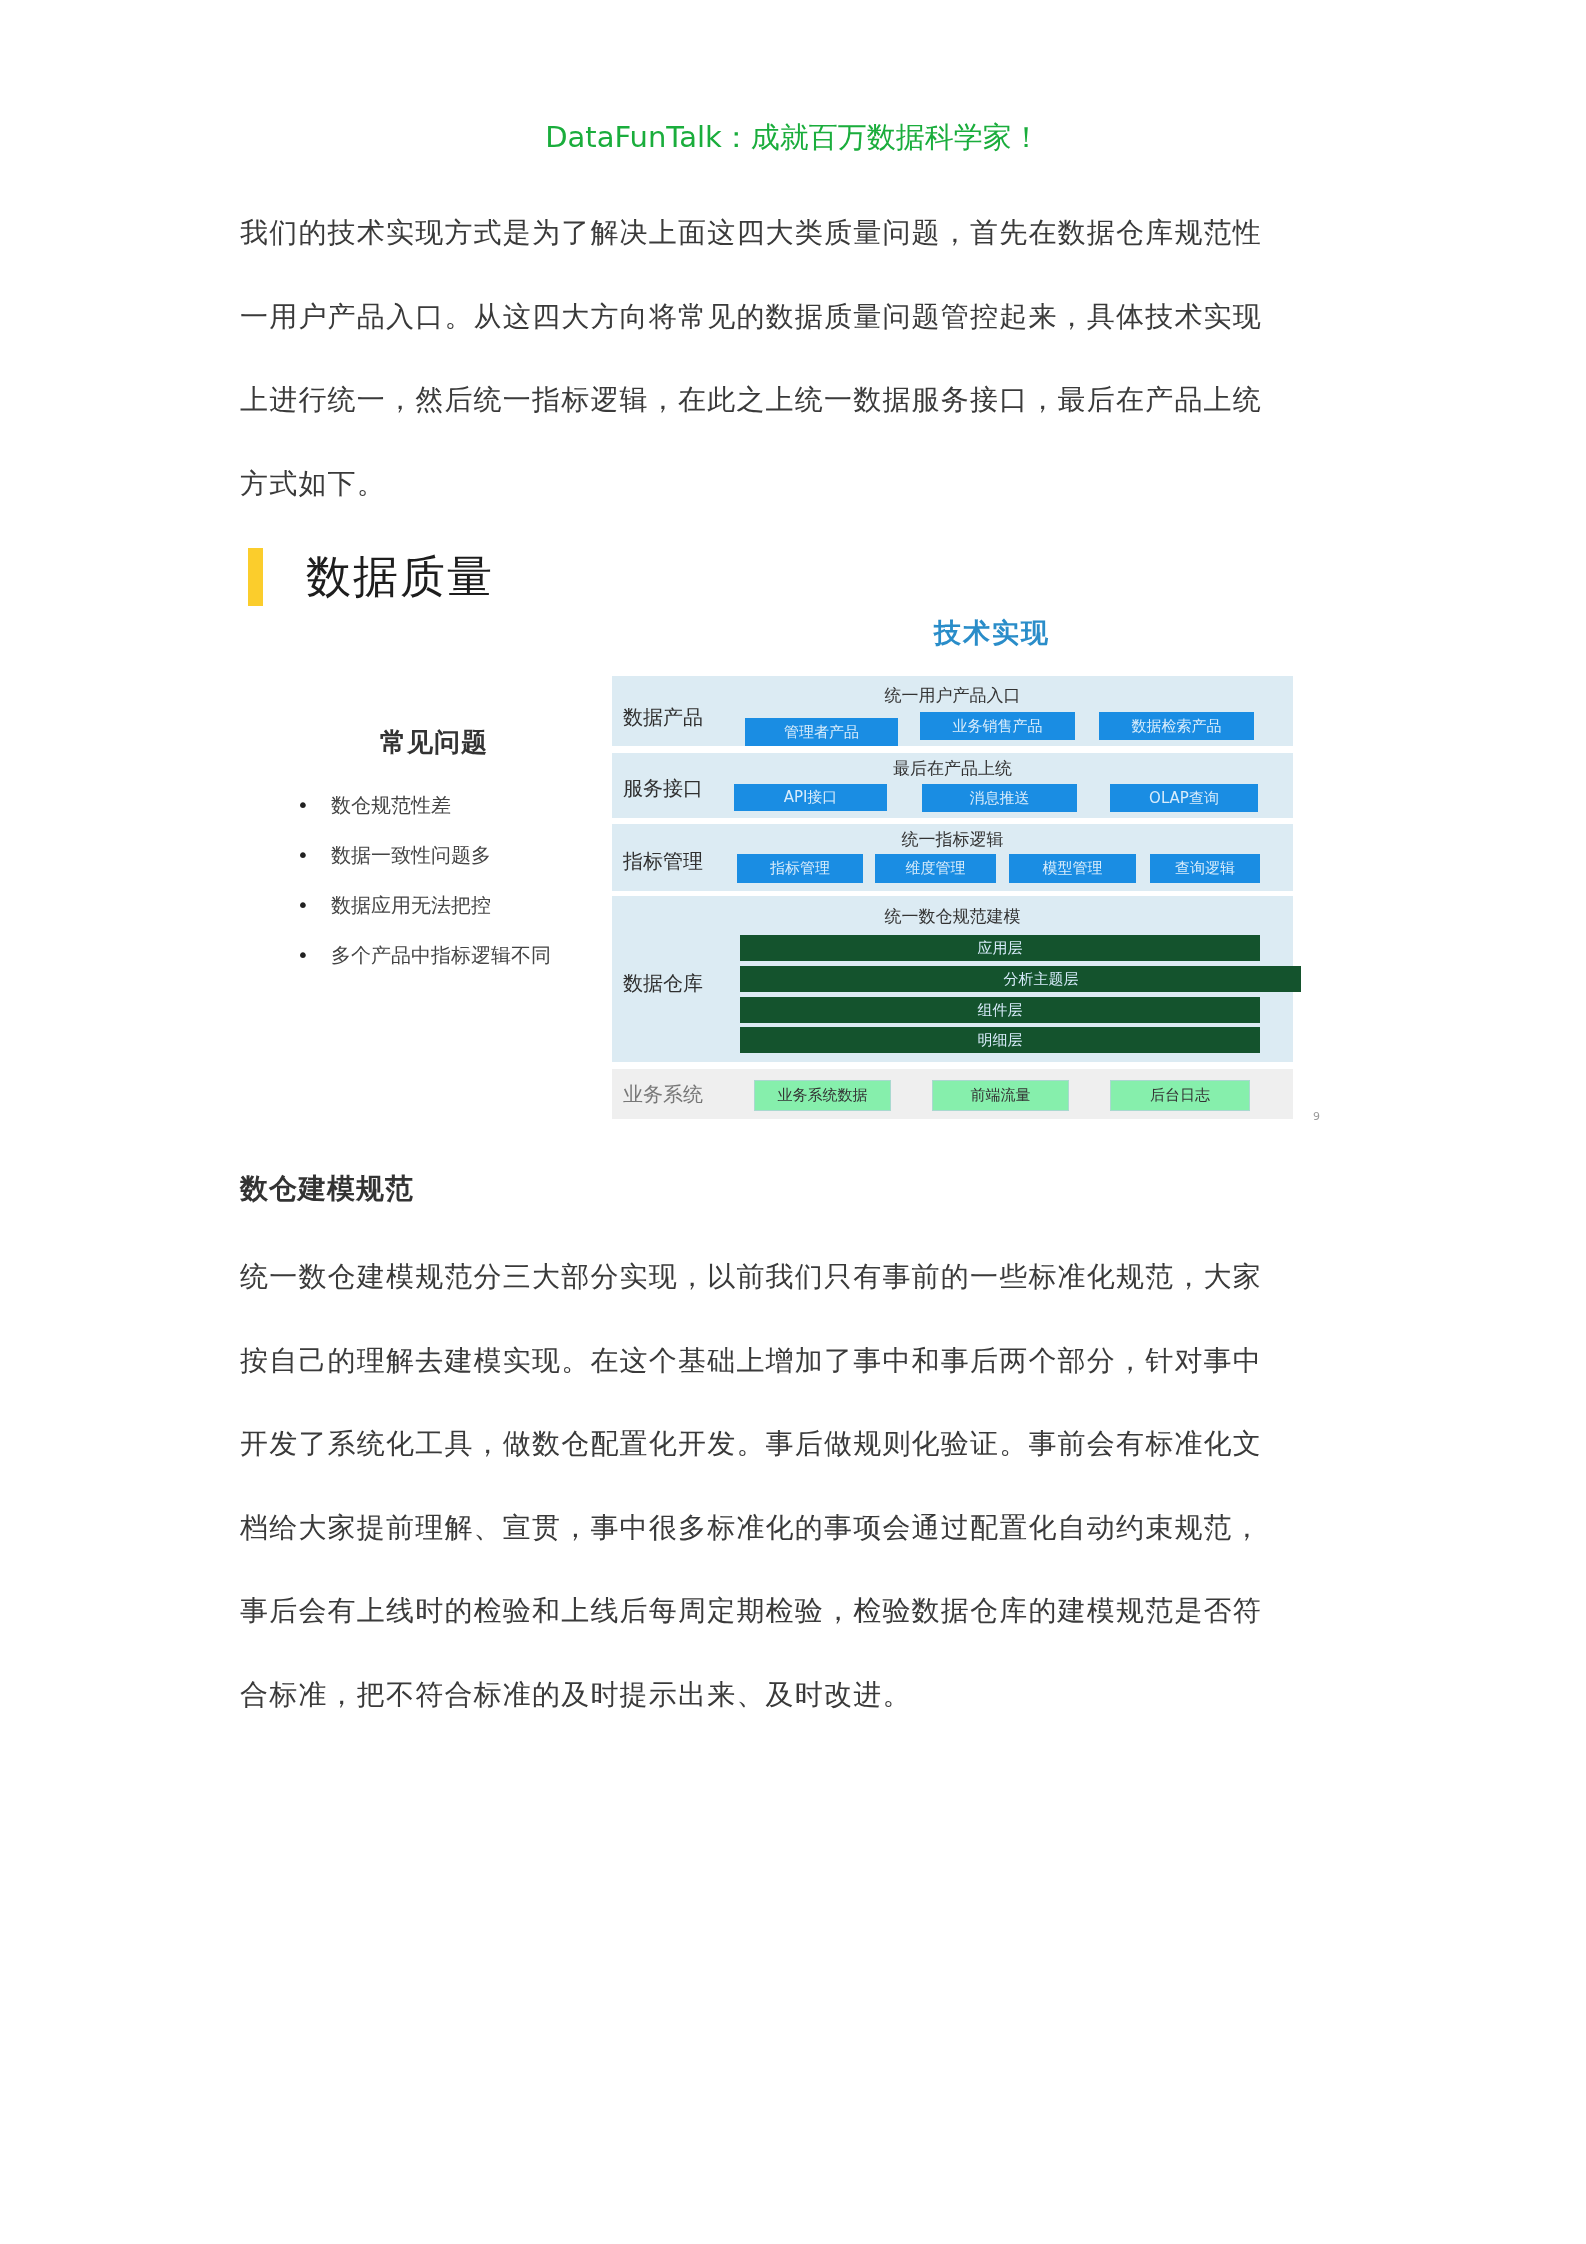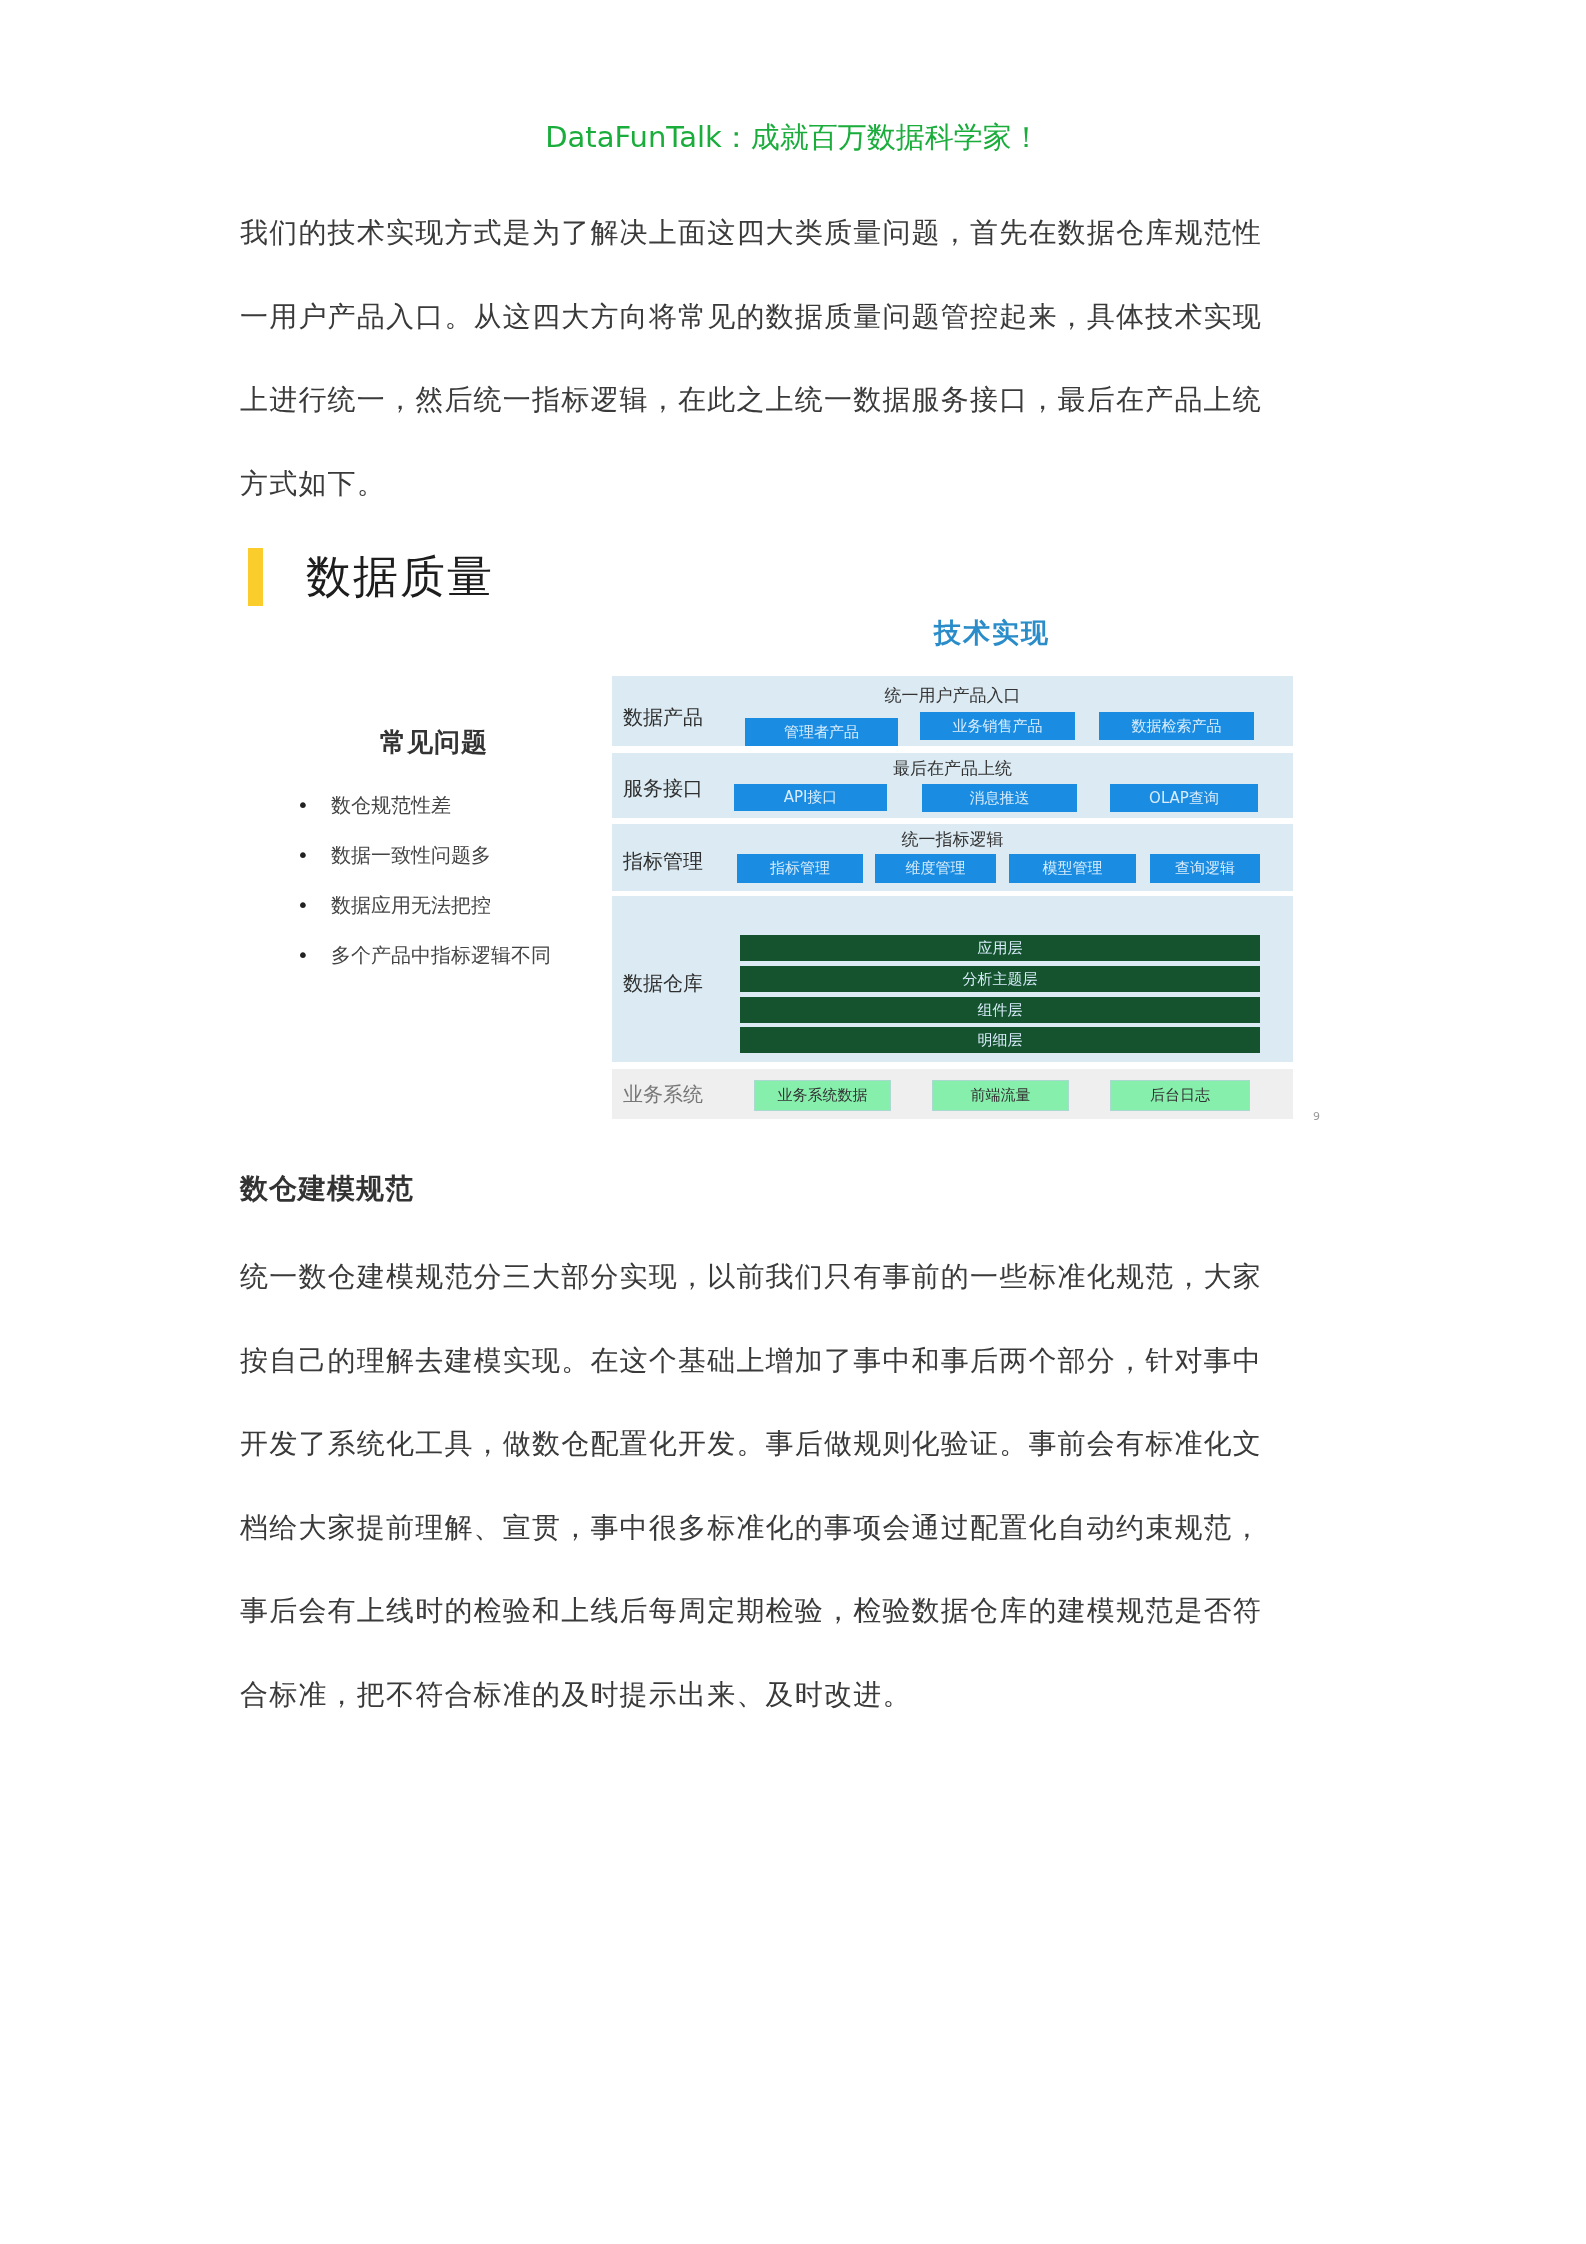--- a/index.html
+++ b/index.html
@@ -95,22 +95,23 @@
   <div class="row-label" style="top:24px;">指标管理</div>
   <div class="row-head" style="top:4px;">统一指标逻辑</div>
   <div class="btn" style="left:125px;top:30px;width:126px;height:29px;">指标管理</div>
   <div class="btn" style="left:263px;top:30px;width:121px;height:29px;">维度管理</div>
   <div class="btn" style="left:397px;top:30px;width:127px;height:29px;">模型管理</div>
   <div class="btn" style="left:538px;top:30px;width:110px;height:29px;">查询逻辑</div>
 </div>
 
 <div class="abs row" style="top:896px;height:166px;">
   <div class="row-label" style="top:74px;">数据仓库</div>
+  <div class="row-head" style="top:9px;">统一数仓规范建模</div>
   <div class="layer" style="top:39px;">应用层</div>
-  <div class="layer" style="top:70px;">分析主题层</div>
+  <div class="layer" style="top:70px;padding-left:41px;">分析主题层</div>
   <div class="layer" style="top:101px;">组件层</div>
   <div class="layer" style="top:131px;">明细层</div>
 </div>
 
 <div class="abs row biz" style="top:1069px;height:50px;">
   <div class="row-label" style="top:12px;">业务系统</div>
   <div class="src" style="left:142px;width:137px;">业务系统数据</div>
   <div class="src" style="left:320px;width:137px;">前端流量</div>
   <div class="src" style="left:498px;width:140px;">后台日志</div>
 </div>

